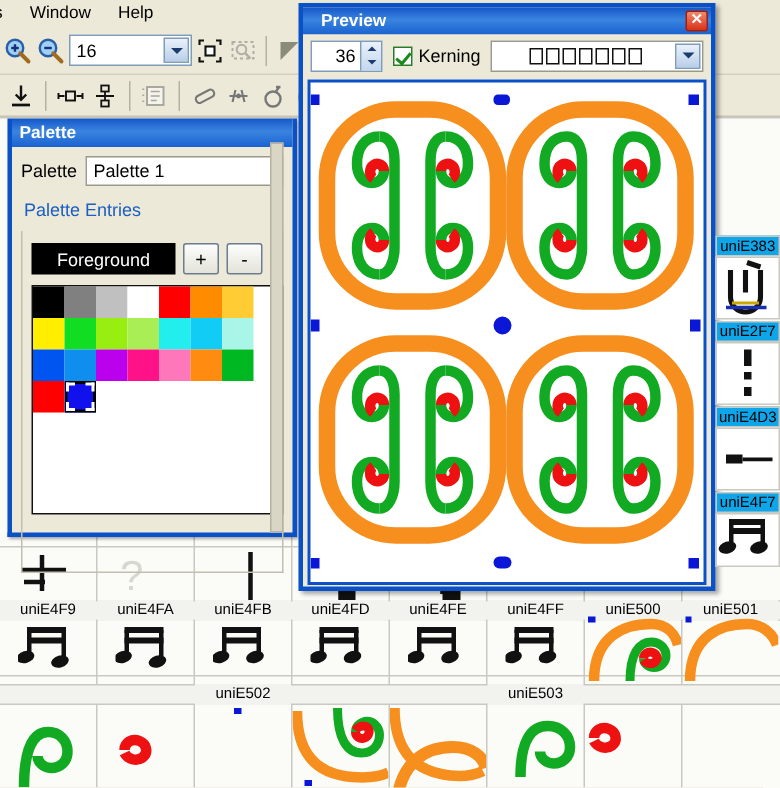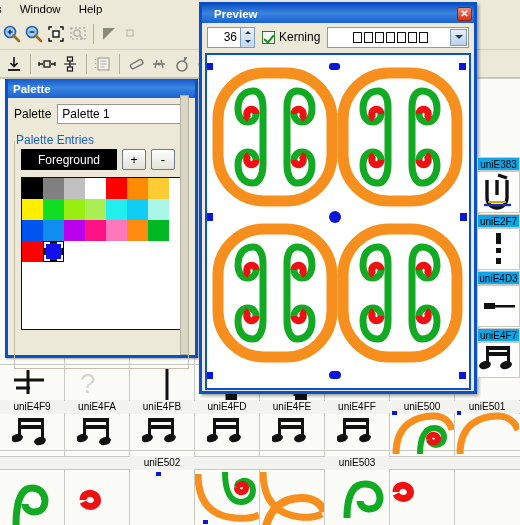--- a/index.html
+++ b/index.html
@@ -88,21 +88,21 @@
   }
   .pal-body { padding: 6px 6px 0 6px; }
   .pal-row1 { display: flex; align-items: center; gap: 6px; }
   .pal-lbl { font-size: 12px; color: #000; }
   .pal-input {
     flex: 1; height: 20px; background: #fff; border: 1px solid #9a9a8c;
     font-size: 12px; padding-left: 4px; line-height: 19px; color: #000;
     overflow: hidden; white-space: nowrap;
   }
   .pal-group-title {
-    color: #1b5fc0; font-size: 12px; margin: 9px 0 2px 2px;
+    color: #1b5fc0; font-size: 12px; margin: 9px 0 15px 2px;
   }
   .pal-group {
     border: 1px solid #c2bfae; border-top: none; margin: -8px 0 0 0;
     padding: 8px 6px 6px 6px; height: 228px; position: relative;
   }
   .fg-row { display: flex; align-items: center; gap: 5px; }
   .fg-swatch {
     width: 96px; height: 21px; background: #000000; color: #fff;
     font-size: 12px; display: flex; align-items: center; justify-content: center;
   }
@@ -212,20 +212,26 @@
         <path d="M11.5 11.5 L17 17" stroke="#a06a20" stroke-width="2.6" stroke-linecap="round"></path>
         <path d="M5.5 8h5M8 5.5v5" stroke="#15307a" stroke-width="1.6"></path>
       </svg>
     </div>
     <div class="tb-icon">
       <svg width="20" height="20" viewBox="0 0 20 20">
         <circle cx="8" cy="8" r="5.5" fill="#9fd0f5" stroke="#2a5fa8" stroke-width="1.6"></circle>
         <path d="M11.5 11.5 L17 17" stroke="#a06a20" stroke-width="2.6" stroke-linecap="round"></path>
         <path d="M5.5 8h5" stroke="#15307a" stroke-width="1.6"></path>
       </svg>
+    </div>
+    <div class="zoom-combo">
+      <span class="val">16</span>
+      <span class="arrowbox">
+          <i class="caret-dn"></i>
+        </span>
     </div>
     <div class="tb-icon">
       <svg width="20" height="20" viewBox="0 0 20 20">
         <g stroke="#111" stroke-width="1.4" fill="none">
           <path d="M3 6V3h3M14 3h3v3M17 14v3h-3M6 17H3v-3"></path>
           <rect x="7" y="7" width="6" height="6" fill="#fff"></rect>
         </g>
       </svg>
     </div>
     <div class="tb-icon" style="opacity:.45">

